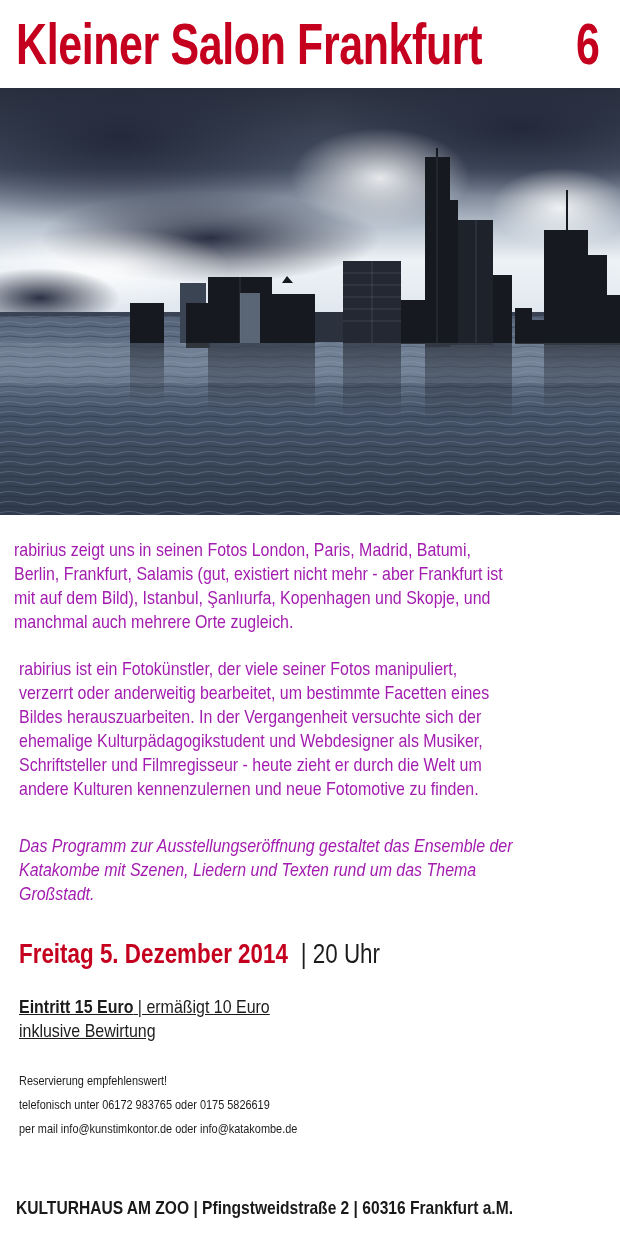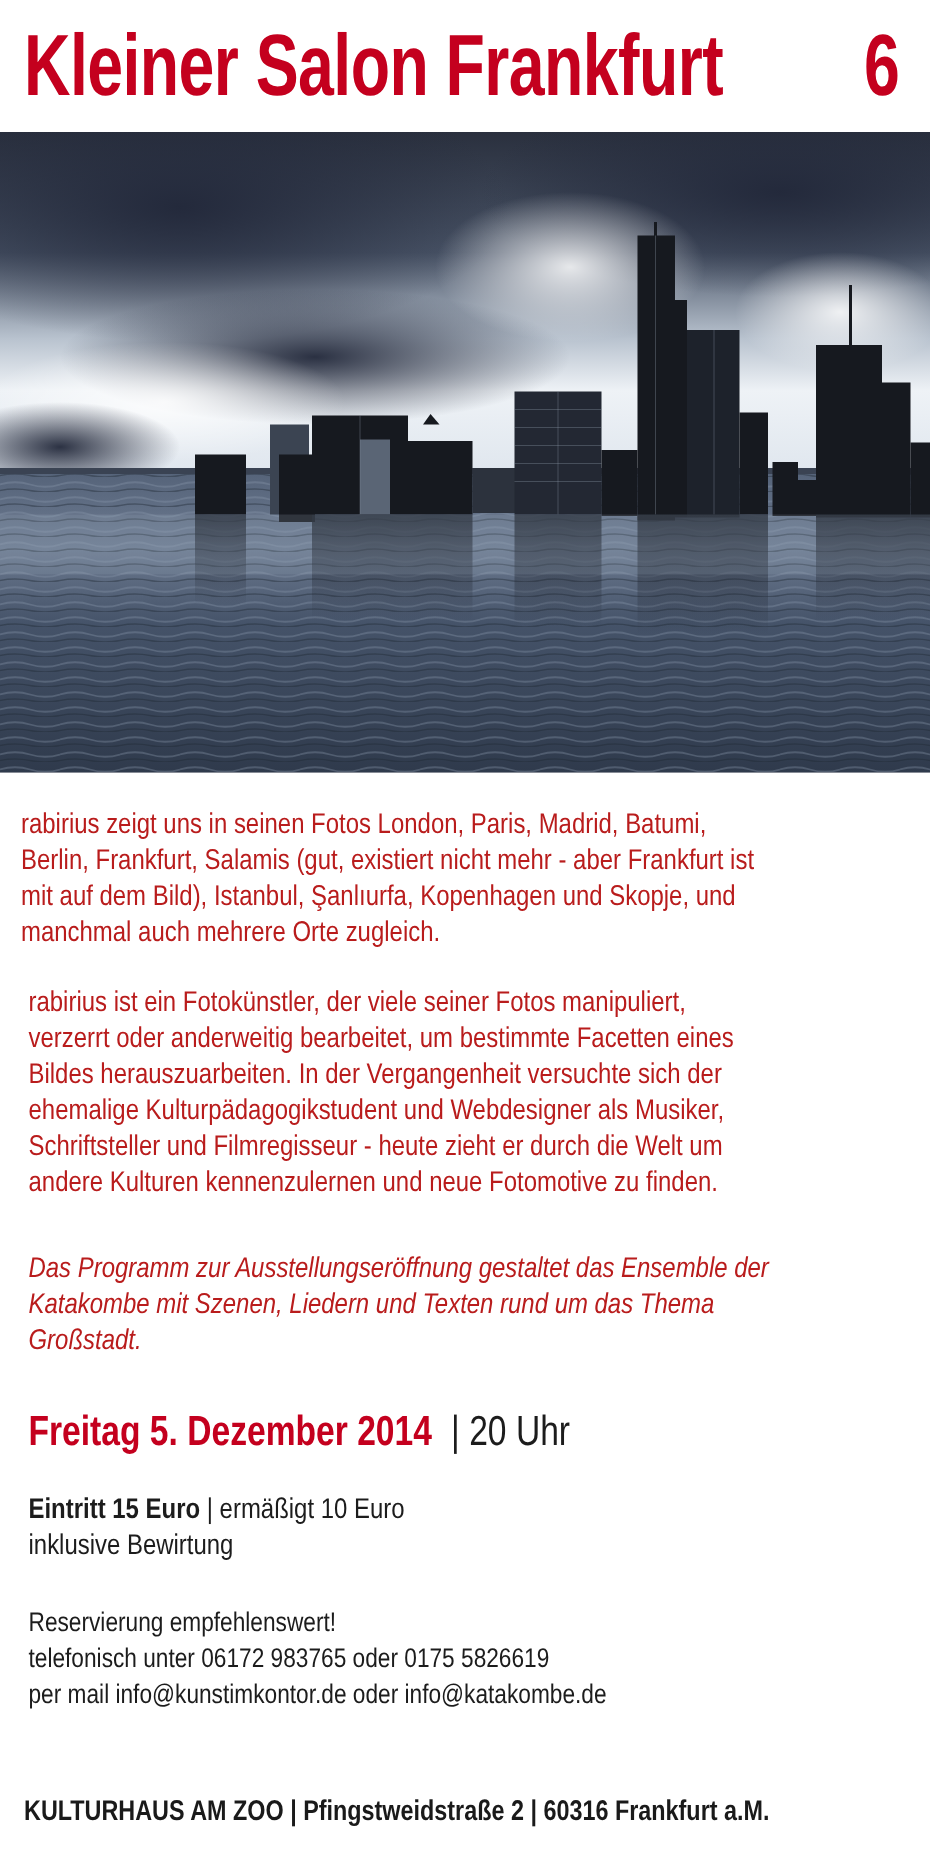--- a/index.html
+++ b/index.html
@@ -11,37 +11,37 @@
     .title { position: absolute; left: 16px; top: 12px; height: 70px; }
     .title .t { font-weight: bold; font-size: 58px; line-height: 64px; color: #c4001e;
                 letter-spacing: -0.5px; transform: scaleX(0.74); }
     .page-num { position: absolute; left: 576px; top: 12px; font-weight: bold; font-size: 58px;
                 line-height: 64px; color: #c4001e; transform: scaleX(0.74); transform-origin: 0 0; }
 
     .photo { position: absolute; left: 0; top: 88px; width: 620px; height: 427px; overflow: hidden;
              background: #2a3344; }
     .photo svg { display: block; }
 
-    .p { position: absolute; font-size: 19px; line-height: 24px; color: #b91c1c; }
+    .p { position: absolute; font-size: 19px; line-height: 24px; color: #a21caf; }
     .p .line { display: block; height: 24px; transform: scaleX(0.84); transform-origin: 0 0; white-space: nowrap; }
 
     .p1 { left: 14px; top: 538px; }
     .p2 { left: 19px; top: 657px; }
     .p3 { left: 19px; top: 834px; font-style: italic; }
 
     .date-line { position: absolute; left: 19px; top: 934px; height: 40px; white-space: nowrap; text-decoration: underline; }
     .date-line .inner { transform: scaleX(0.80); transform-origin: 0 0; display: inline-block; }
     .date-red { font-weight: bold; font-size: 28px; color: #c4001e; line-height: 40px; }
     .date-time { font-size: 28px; color: #1c1c1c; line-height: 40px; margin-left: 16px; }
 
-    .price { position: absolute; left: 19px; top: 995px; font-size: 19px; line-height: 24px; }
+    .price { position: absolute; left: 19px; top: 995px; font-size: 19px; line-height: 24px; text-decoration: underline; }
     .price .line { display: block; height: 24px; transform: scaleX(0.84); transform-origin: 0 0; white-space: nowrap; }
     .bold { font-weight: bold; }
 
-    .res { position: absolute; left: 19px; top: 1069px; font-size: 18px; line-height: 24px; }
+    .res { position: absolute; left: 19px; top: 1069px; font-size: 13px; line-height: 24px; }
     .res .line { display: block; height: 24px; transform: scaleX(0.84); transform-origin: 0 0; white-space: nowrap; }
 
     .footer { position: absolute; left: 16px; top: 1195px; font-size: 19px; font-weight: bold; line-height: 26px;
               white-space: nowrap; transform: scaleX(0.82); transform-origin: 0 0; color: #1a1a1a; }
   </style>
 </head>
 <body>
 
 <div class="title">
   <span class="cond t">Kleiner Salon Frankfurt</span>

